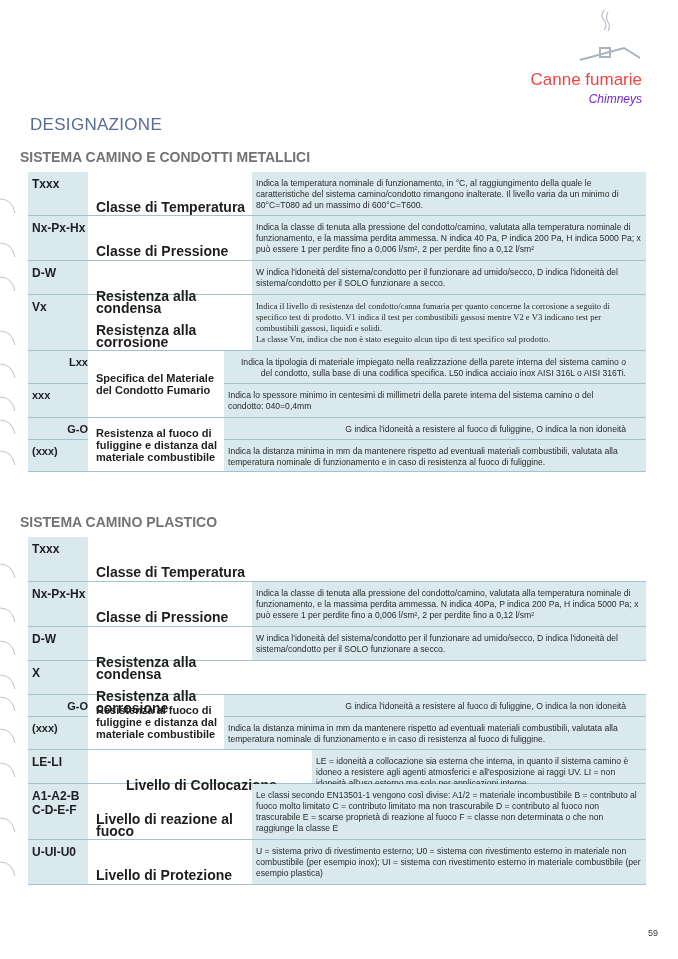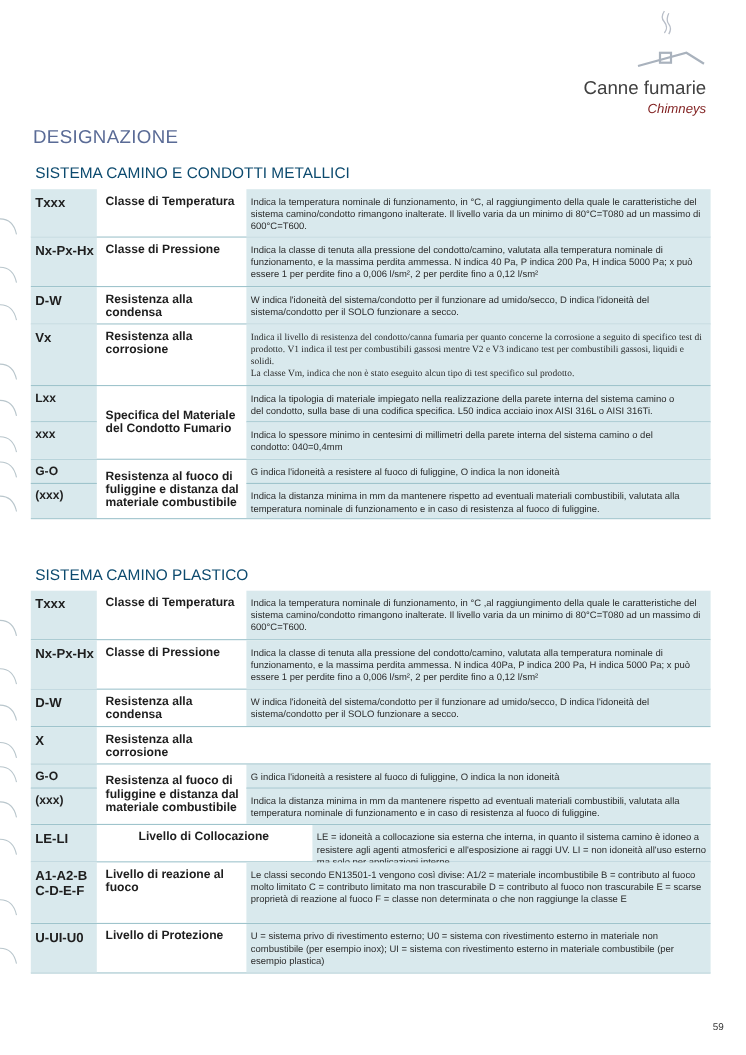--- a/index.html
+++ b/index.html
@@ -1,37 +1,37 @@
 <!DOCTYPE html>
 <html><head>
 <meta charset="utf-8">
 <style>
   html, body { margin: 0; padding: 0; background: #ffffff; }
   body { width: 678px; height: 959px; position: relative; overflow: hidden;
          font-family: "Liberation Sans", sans-serif; color: #1e1e1e; }
 
   .logo { position: absolute; right: 30px; top: 8px; width: 160px; height: 100px; }
   .logo svg { position: absolute; right: 2px; top: 0; }
-  .logo-title { position: absolute; right: 6px; top: 62px; font-size: 17px; color: #404040; white-space: nowrap; }
-  .logo-sub { position: absolute; right: 6px; top: 84px; font-size: 12px; font-style: italic; color: #7f1d1d; white-space: nowrap; }
+  .logo-title { position: absolute; right: 6px; top: 62px; font-size: 17px; color: #ef4444; white-space: nowrap; }
+  .logo-sub { position: absolute; right: 6px; top: 84px; font-size: 12px; font-style: italic; color: #6d28d9; white-space: nowrap; }
 
   .page-title { position: absolute; left: 0; right: 0; top: 115px; text-align: left;
                 font-size: 17px; color: #5a6b96; letter-spacing: 0.3px; padding-left: 30px; }
 
-  .section-title { position: absolute; left: 32px; font-size: 14px; font-weight: normal; color: #0c4a6e; }
+  .section-title { position: absolute; left: 20px; font-size: 14px; font-weight: bold; color: #737373; }
 
   .table { position: absolute; left: 28px; width: 618px; }
   .row { position: relative; display: flex; border-bottom: 1.5px solid #9fc4cc; }
   .code { width: 60px; padding: 5px 0 0 4px; font-size: 12px; font-weight: bold; background: #d9e9ed; box-sizing: border-box; }
-  .label { width: 136px; padding: 5px 0 0 8px; font-size: 11px; font-weight: bold; box-sizing: border-box; line-height: 12px; }
+  .label { width: 164px; padding: 5px 0 0 8px; font-size: 14px; font-weight: bold; box-sizing: border-box; line-height: 12px; margin-top: 24px; }
   .desc { flex: 1; background: #d9e9ed; padding: 6px 4px 4px 4px; font-size: 8.6px; line-height: 11px; color: #2a2a2a; box-sizing: border-box; }
   .gwrap { display: grid; grid-template-columns: 60px 136px 1fr; border-bottom: 1.5px solid #9fc4cc; }
   .gwrap .c { background: #d9e9ed; padding: 5px 0 0 4px; font-size: 11px; font-weight: bold; box-sizing: border-box; }
   .gwrap .d { background: #d9e9ed; padding: 6px 20px 4px 4px; font-size: 8.6px; line-height: 11px; color: #2a2a2a; box-sizing: border-box; }
-  .gwrap .sep { border-bottom: 1.5px solid #9fc4cc; }
+  .gwrap .sep { border-bottom: 1.5px solid #9fc4cc; text-align: right; }
   .gwrap .gl { grid-row: 1 / span 2; grid-column: 2; padding-left: 8px; font-size: 11px; font-weight: bold; display: flex; align-items: center; line-height: 12px; }
 
   .curves { position: absolute; left: 0; top: 0; width: 40px; height: 959px; pointer-events: none; }
 
   .page-number { position: absolute; right: 20px; top: 928px; font-size: 9px; color: #333; }
 </style>
 </head>
 <body>
 
 <div class="logo">
@@ -84,21 +84,20 @@
     <div class="c" style="height:31px;grid-column:1;">(xxx)</div>
     <div class="d" style="height:31px;grid-column:3;">Indica la distanza minima in mm da mantenere rispetto ad eventuali materiali combustibili, valutata alla temperatura nominale di funzionamento e in caso di resistenza al fuoco di fuliggine.</div>
   </div>
 </div>
 
 <div class="section-title" style="top:514px;">SISTEMA CAMINO PLASTICO</div>
 <div class="table" style="top:537px;">
   <div class="row" style="height:44px;">
     <div class="code">Txxx</div>
     <div class="label">Classe di Temperatura</div>
-    <div class="desc">Indica la temperatura nominale di funzionamento, in °C ,al raggiungimento della quale le caratteristiche del sistema camino/condotto rimangono inalterate. Il livello varia da un minimo di 80°C=T080 ad un massimo di 600°C=T600.</div>
   </div>
   <div class="row" style="height:44px;">
     <div class="code">Nx-Px-Hx</div>
     <div class="label">Classe di Pressione</div>
     <div class="desc">Indica la classe di tenuta alla pressione del condotto/camino, valutata alla temperatura nominale di funzionamento, e la massima perdita ammessa. N indica 40Pa, P indica 200 Pa, H indica 5000 Pa; x può essere 1 per perdite fino a 0,006 l/sm², 2 per perdite fino a 0,12 l/sm²</div>
   </div>
   <div class="row" style="height:33px;">
     <div class="code">D-W</div>
     <div class="label">Resistenza alla condensa</div>
     <div class="desc">W indica l'idoneità del sistema/condotto per il funzionare ad umido/secco, D indica l'idoneità del sistema/condotto per il SOLO funzionare a secco.</div>

